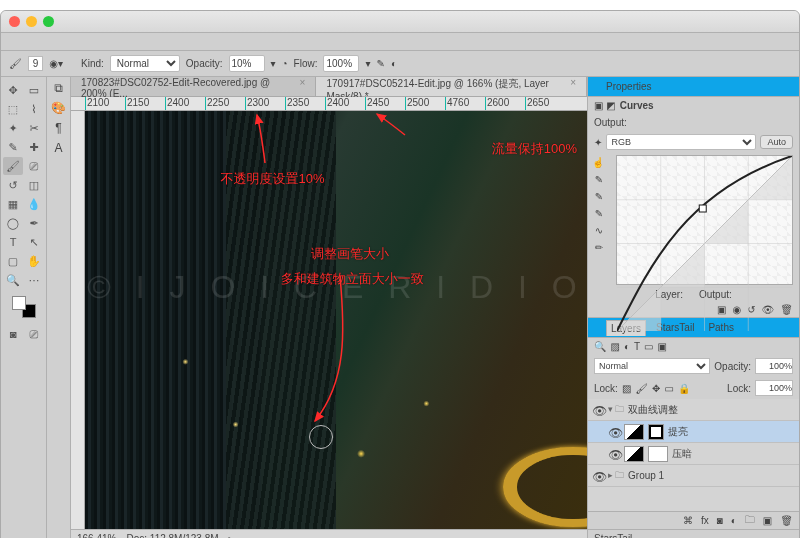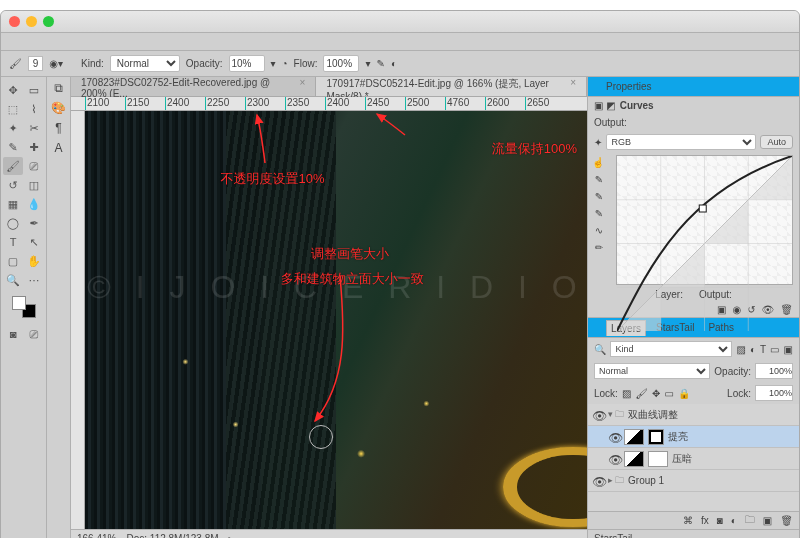--- a/index.html
+++ b/index.html
@@ -265,21 +265,20 @@
       </div>
 
       <div class="panel-hdr tabs2">
         <span class="act">Layers</span>
         <span>StarsTail</span>
         <span>Paths</span>
       </div>
       <div class="layers">
         <div class="layerctl">
           <span>🔍</span>
-          <select class="wd"><option>Kind</option></select>
           <span>▨</span>
           <span>◐</span>
           <span>T</span>
           <span>▭</span>
           <span>▣</span>
         </div>
         <div class="layerctl">
           <select class="wd"><option>Normal</option></select>
           <span>Opacity:</span>
           <input value="100%" style="">

